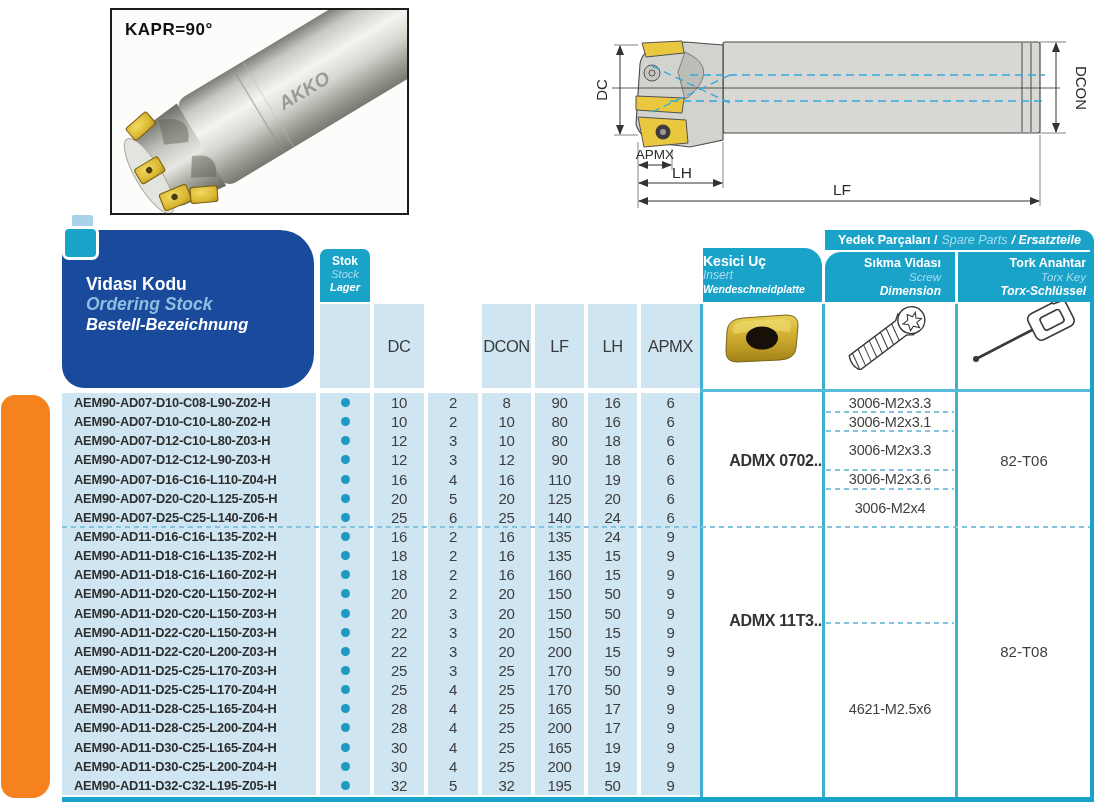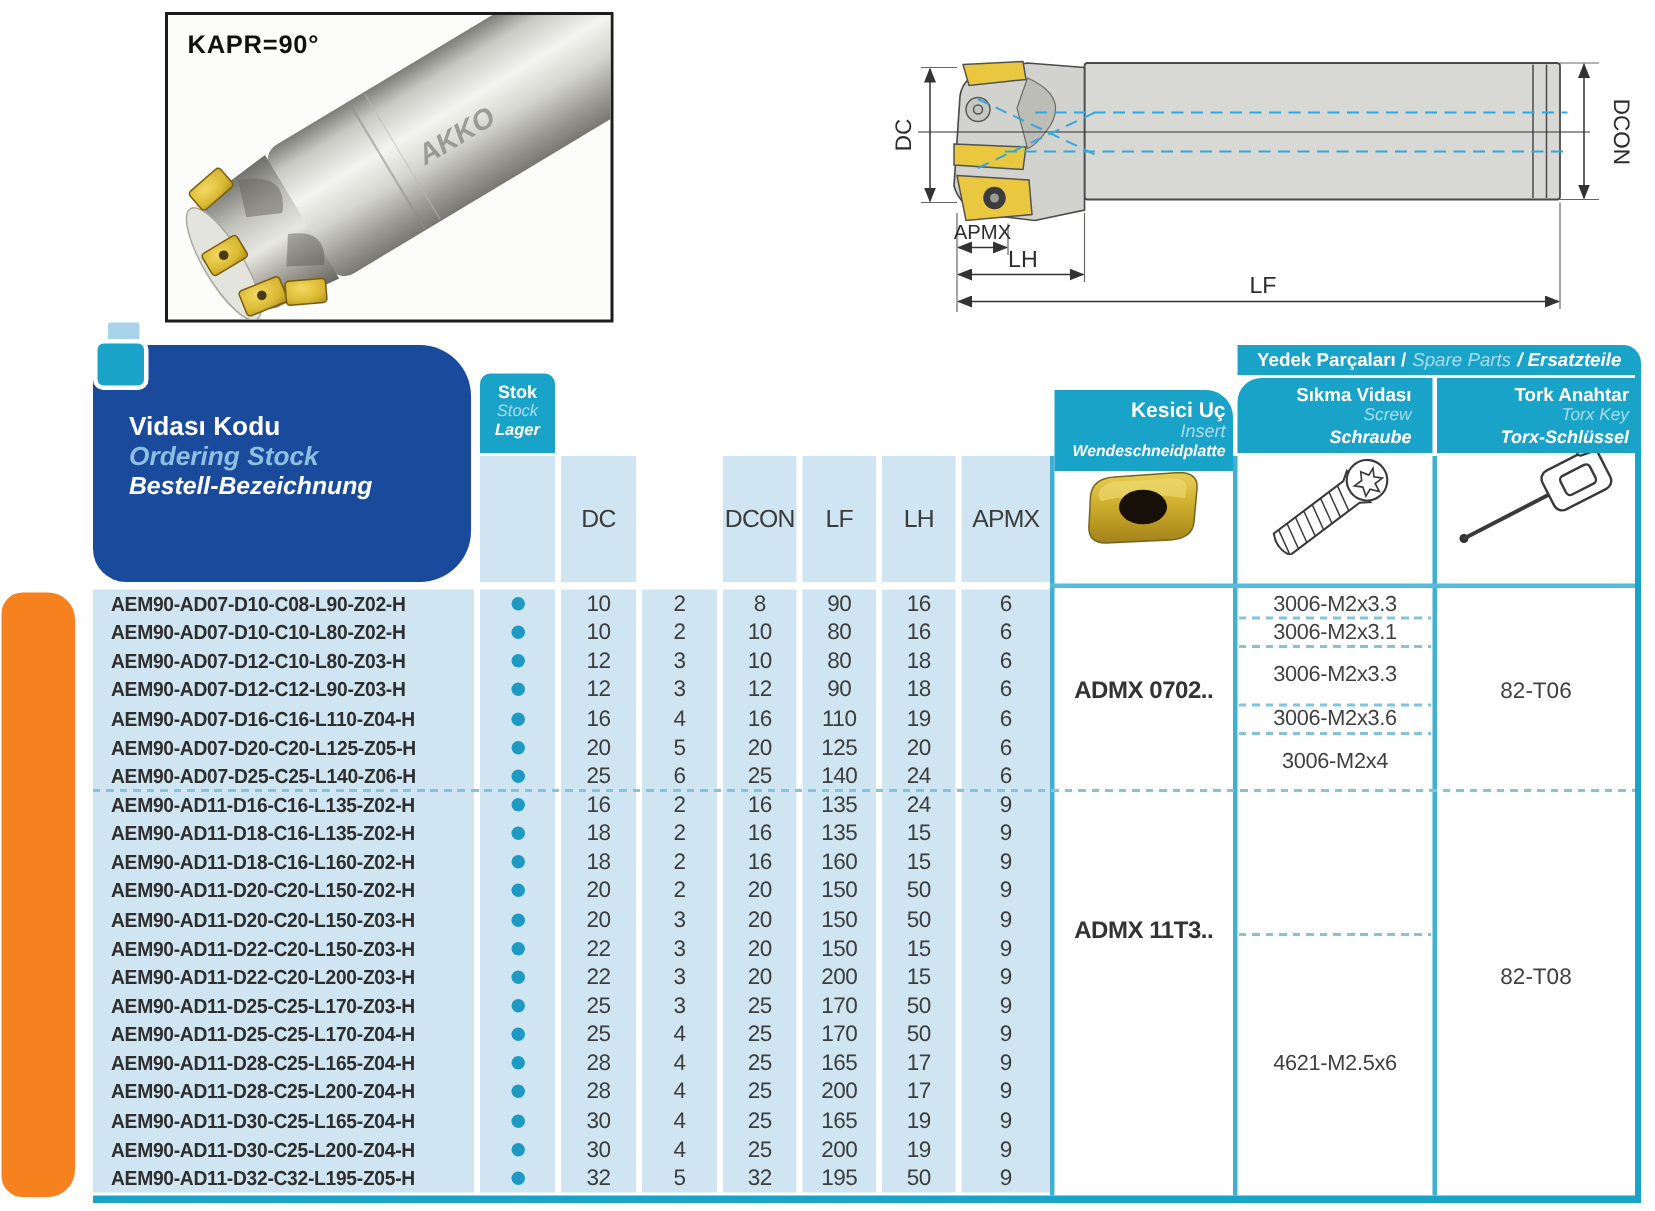--- a/index.html
+++ b/index.html
@@ -33,22 +33,22 @@
   .hline{line-height:14px;white-space:nowrap;}
   .ht{font-weight:bold;color:#fff;}
   .he{font-style:italic;color:#a9dcef;}
   .hd{font-style:italic;font-weight:bold;color:#fff;}
 
   .stok-header{left:320px;top:249px;width:50px;height:53px;border-radius:7px 7px 0 0;
                text-align:center;padding-top:6px;box-sizing:border-box;font-size:12px;}
   .stok-header .hline{line-height:13px;}
   .dim-header{left:374px;top:248px;width:326px;height:54px;border-radius:0 26px 0 0;
               text-align:right;padding:6px 10px 0 0;box-sizing:border-box;font-size:13px;}
-  .insert-header{left:703px;top:260px;width:119px;height:54px;border-radius:0 18px 0 0;
-                 text-align:right;padding:6px 5px 0 0;box-sizing:border-box;font-size:13px;}
+  .insert-header{left:703px;top:248px;width:119px;height:54px;border-radius:0 18px 0 0;
+                 padding:6px 5px 0 0;box-sizing:border-box;font-size:13px;}
   .insert-header .small{font-size:10.5px;}
   .yedek-band{left:825px;top:230px;width:269px;height:20px;border-radius:0 12px 0 0;
               display:flex;align-items:center;justify-content:center;gap:4px;font-size:12.5px;}
   .screw-header{left:825px;top:252px;width:130px;height:50px;border-radius:16px 0 0 0;
                 text-align:right;padding:4px 14px 0 0;box-sizing:border-box;font-size:12.5px;}
   .torx-header{left:958px;top:252px;width:136px;height:50px;
                text-align:right;padding:4px 8px 0 0;box-sizing:border-box;font-size:12.5px;}
 
   
   .cell{background:#cfe6f2;}
@@ -63,21 +63,21 @@
 
   .dash-h{height:2px;background:repeating-linear-gradient(90deg,#82c4de 0 5px,transparent 5px 9px);z-index:2;}
 
   
   .row-code{font-size:13.5px;font-weight:bold;color:#2e2e2e;letter-spacing:-.2px;
             transform:scaleX(.95);transform-origin:left center;line-height:19px;white-space:nowrap;z-index:3;}
   .stock-dot{width:9px;height:9px;border-radius:50%;background:#1e9ac2;z-index:3;}
   .dim-val{width:54px;text-align:center;font-size:15px;color:#3d3d3d;letter-spacing:-.3px;line-height:19px;z-index:3;}
   .screw-cell{display:flex;align-items:center;justify-content:center;font-size:14.5px;
               color:#3f3f3f;letter-spacing:-.2px;z-index:1;}
-  .insert-label{width:119px;text-align:center;font-size:16px;font-weight:bold;color:#333;
+  .insert-label{width:119px;text-align:right;font-size:16px;font-weight:bold;color:#333;
                 letter-spacing:-.3px;z-index:3;}
   .torx-label{width:132px;text-align:center;font-size:15px;color:#3f3f3f;z-index:3;}
 </style>
 </head>
 <body>
 
 <div class="page">
 
   <div class="abs photo-box">
     <div class="abs kapr">KAPR=90°</div>
@@ -209,21 +209,21 @@
 
   <div class="abs teal yedek-band">
     <span class="ht">Yedek Parçaları /</span>
     <span class="he">Spare Parts</span>
     <span class="hd">/ Ersatzteile</span>
   </div>
 
   <div class="abs teal screw-header">
     <div class="hline ht">Sıkma Vidası</div>
     <div class="hline he" style="font-size:11.5px">Screw</div>
-    <div class="hline hd" style="font-size:12px">Schraube</div>
+    <div class="hline hd" style="font-size:12px">Dimension</div>
   </div>
 
   <div class="abs teal torx-header">
     <div class="hline ht">Tork Anahtar</div>
     <div class="hline he" style="font-size:11.5px">Torx Key</div>
     <div class="hline hd" style="font-size:12px">Torx-Schlüssel</div>
   </div>
 
   <div class="abs cell" style="left:320px;top:304px;width:50px;height:84px"></div>
   <div class="abs cell dim-label" style="left:374px;top:304px;width:50px;height:84px">DC</div>

